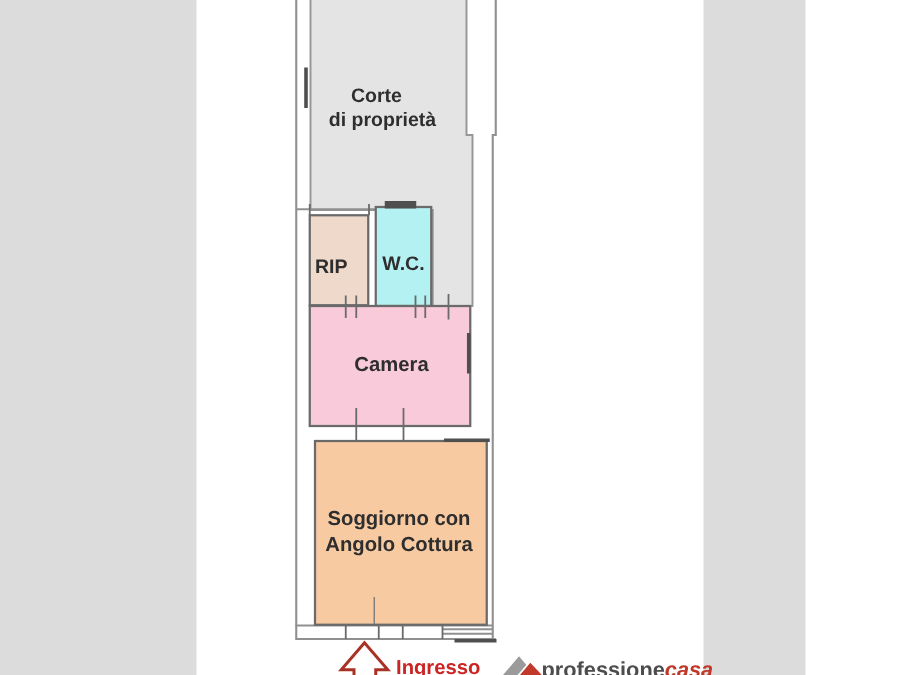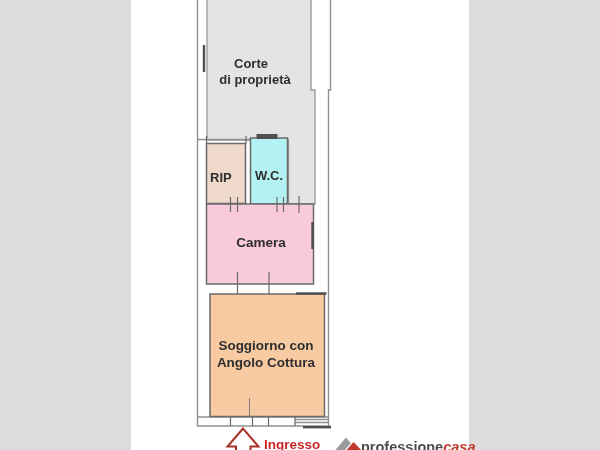--- a/index.html
+++ b/index.html
@@ -1,16 +1,16 @@
 <!DOCTYPE html>
 <html><head>
 <meta charset="utf-8">
 <style>
   html,body{margin:0;padding:0;background:#fff;}
-  #stage{position:relative;width:600px;height:450px;overflow:hidden;background:#fff;
+  #stage{position:relative;width:537px;height:450px;overflow:hidden;background:#fff;
          font-family:"Liberation Sans",sans-serif;}
   svg text{font-family:"Liberation Sans",sans-serif;font-weight:700;}
   .room-label{fill:#2e2e2e;font-size:13px;}
   .room-label-lg{fill:#2e2e2e;font-size:13.5px;}
   .entrance-label{fill:#cc2424;font-size:13.5px;}
   .logo-primary{fill:#4d4d4d;font-size:14.5px;}
   .logo-accent{fill:#c0392b;font-size:14.5px;font-style:italic;}
   .wall{stroke:#909090;stroke-width:1.4;fill:none;}
   .wall-dark{stroke:#4f4f4f;stroke-width:2.4;fill:none;}
   .tick{stroke:#6a6a6a;stroke-width:1.2;fill:none;}

